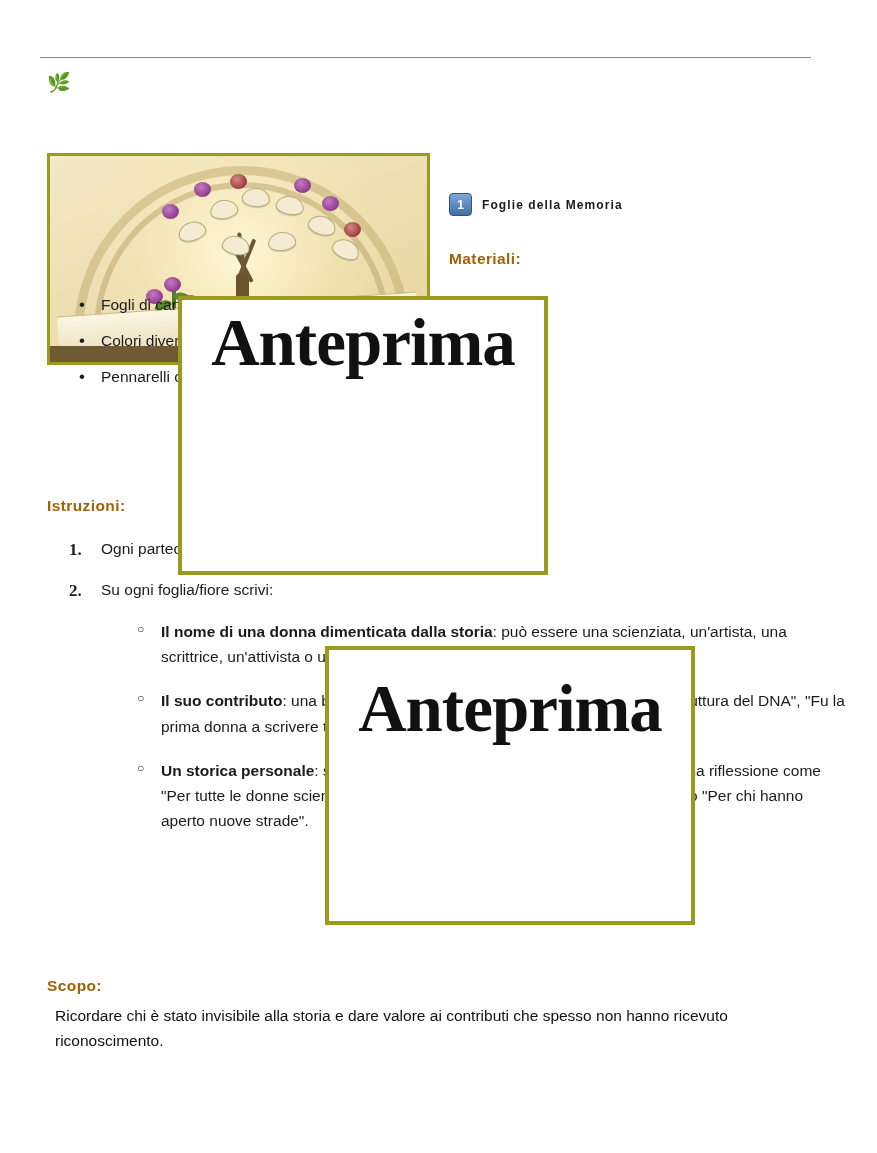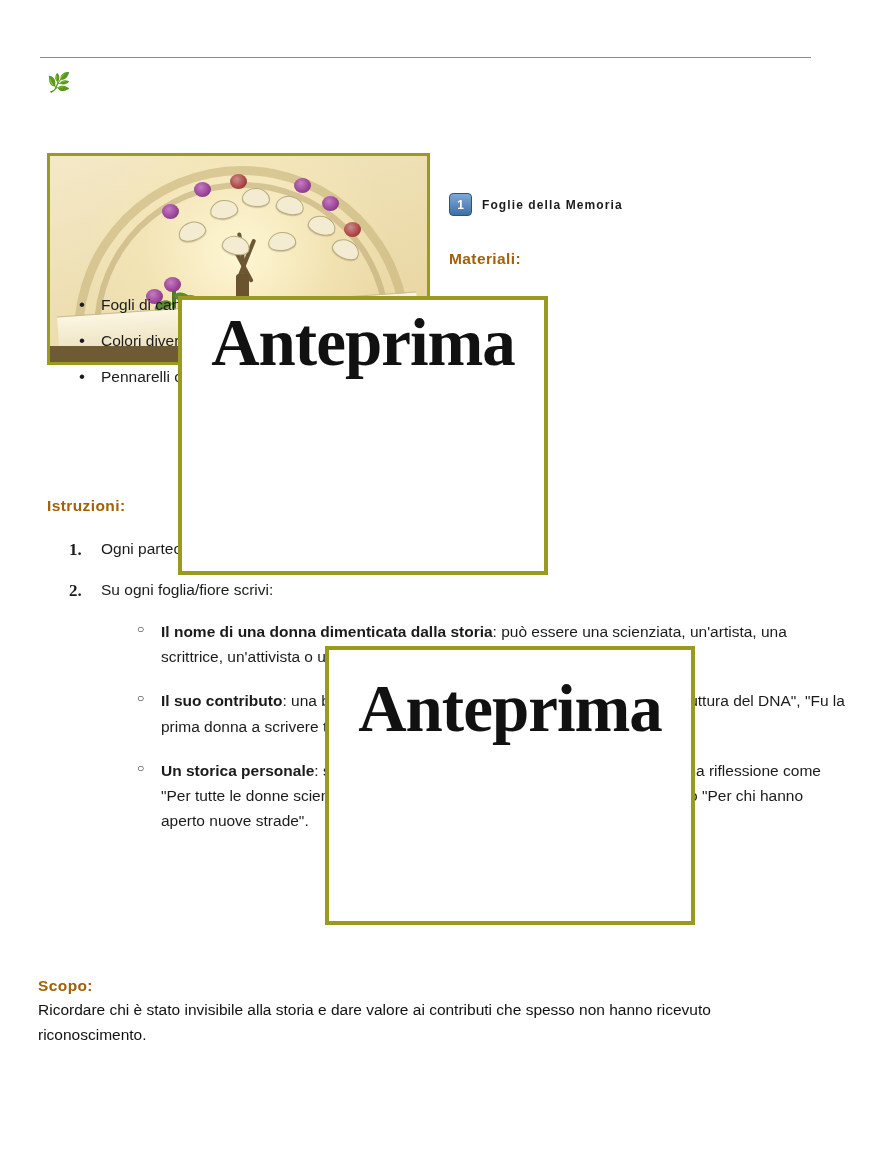--- a/index.html
+++ b/index.html
@@ -322,27 +322,27 @@
   ul.circles > li::before {
     content: "\25CB";
     position: absolute;
     left: -24px;
     top: 1px;
     font-size: 12px;
     color: #1b1b1b;
   }
   .scopo {
     position: absolute;
-    left: 38px;
+    left: 47px;
     top: 977px;
     width: 764px;
   }
   .scopo .label-bold { display: block; margin-bottom: 2px; }
   .scopo p {
-    margin: 0;
+    margin: 8px;
     font-size: 15.5px;
     line-height: 1.62;
   }
   b { font-weight: bold; text-align: center; }
 
   
   .preview {
     position: absolute;
     background: #ffffff;
     border: 4px solid #9a9a1f;

